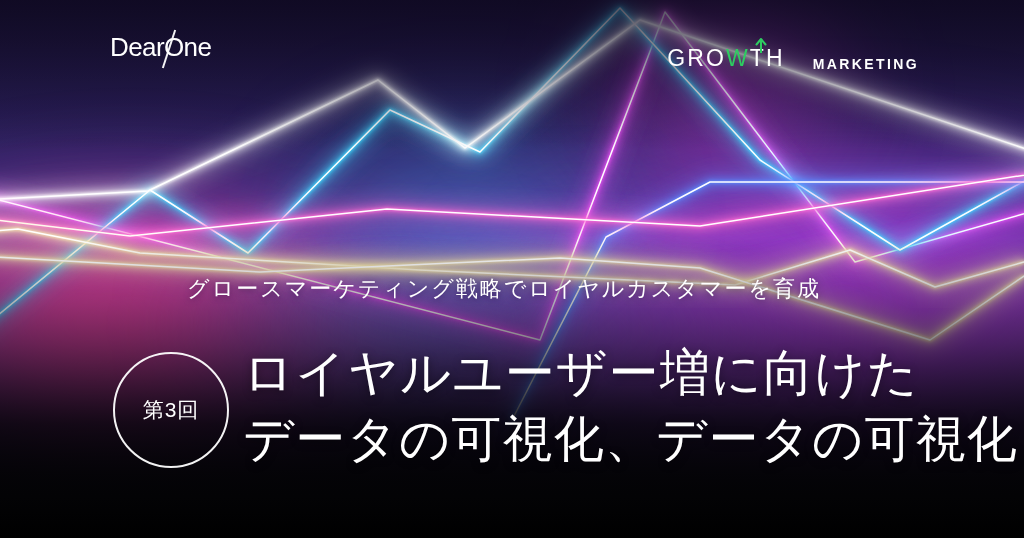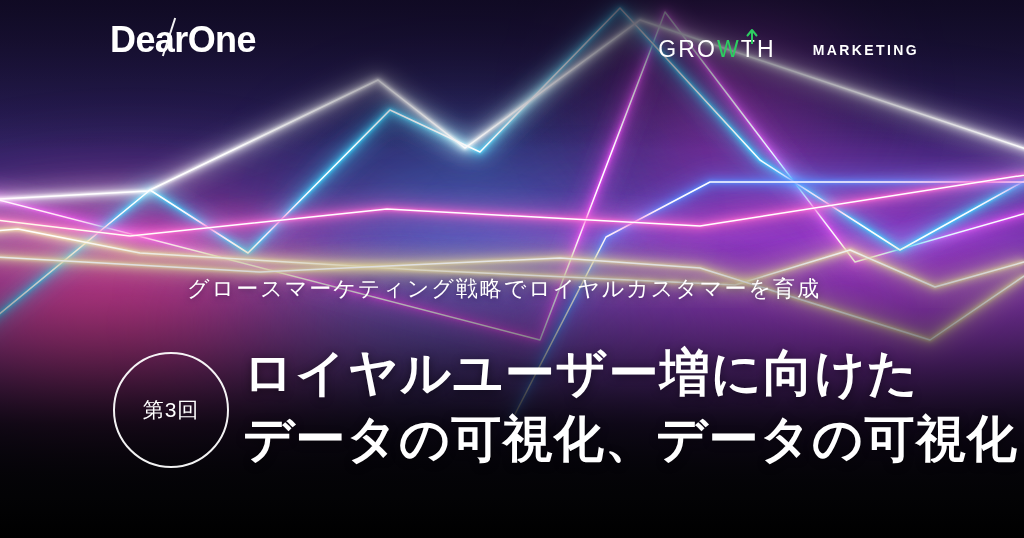--- a/index.html
+++ b/index.html
@@ -69,34 +69,34 @@
   }
   .top-fade{
     position:absolute; left:0; right:0; top:0; height:150px;
     background:linear-gradient(180deg, rgba(12,8,28,.72) 0%, rgba(12,8,28,0) 100%);
   }
 
   svg.lines{position:absolute; inset:0; width:1024px; height:538px;}
 
   
   .logo-dearone{
-    position:absolute; left:110px; top:22px;
-    color:#fff; font-size:36px; font-weight:bold;
+    position:absolute; left:110px; top:34px;
+    color:#fff; font-size:26px; font-weight:normal;
     letter-spacing:-0.6px; line-height:1;
     user-select:none;
   }
   .logo-dearone .slash{
     position:absolute; left:58px; top:-5px;
     width:2px; height:40px; background:#fff;
     transform:rotate(18deg); opacity:.95;
   }
 
   .logo-growth{
-    position:absolute; right:105px; top:36px;
-    display:flex; align-items:center; gap:13px;
+    position:absolute; right:105px; top:45px;
+    display:flex; align-items:flex-end; gap:4px;
     color:#fff; user-select:none;
   }
   .logo-growth .gw{
     font-size:23px; letter-spacing:2.1px; font-weight:400; position:relative;
   }
   .logo-growth .gw .w-green{ color:#2ecc61; position:relative; }
   .logo-growth .gw .arrow{
     position:absolute; left:88px; top:-8px; width:12px; height:16px;
   }
   .logo-growth .mk{
@@ -117,21 +117,21 @@
     border:2px solid rgba(255,255,255,.95);
     display:flex; align-items:center; justify-content:center;
     color:#fff; font-size:21px; font-weight:400; letter-spacing:1px;
   }
 
   .title-block{
     position:absolute; left:243px; top:340px;
     color:#fff;
   }
   .title-line{
-    font-size:50px; font-weight:bold; letter-spacing:1.2px;
+    font-size:50px; font-weight:normal; letter-spacing:1.2px;
     line-height:66px; white-space:nowrap;
     text-shadow:0 2px 10px rgba(0,0,0,.45);
   }
 </style>
 </head>
 <body>
 
 <div id="banner">
 
   <div class="bg-base"></div>

